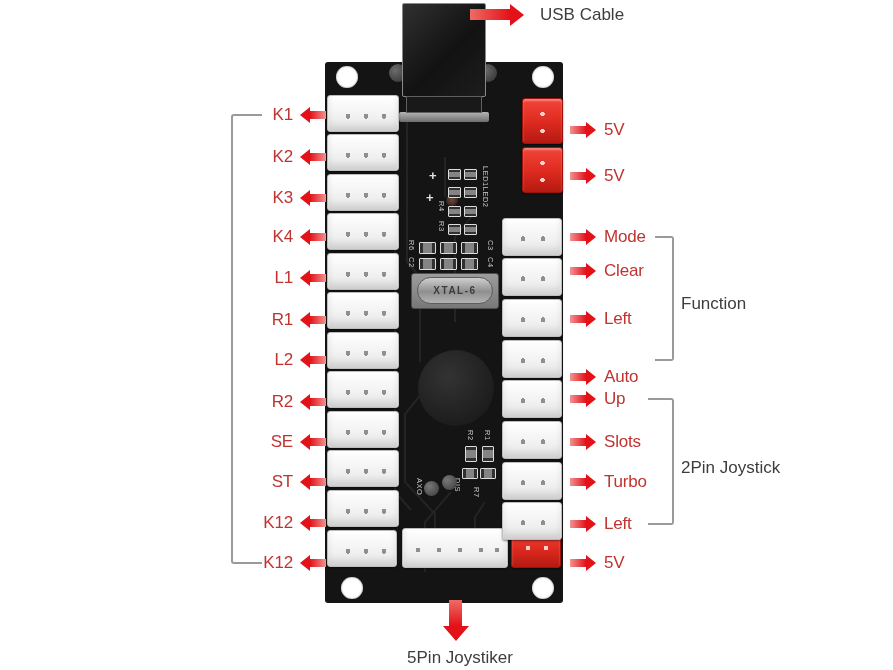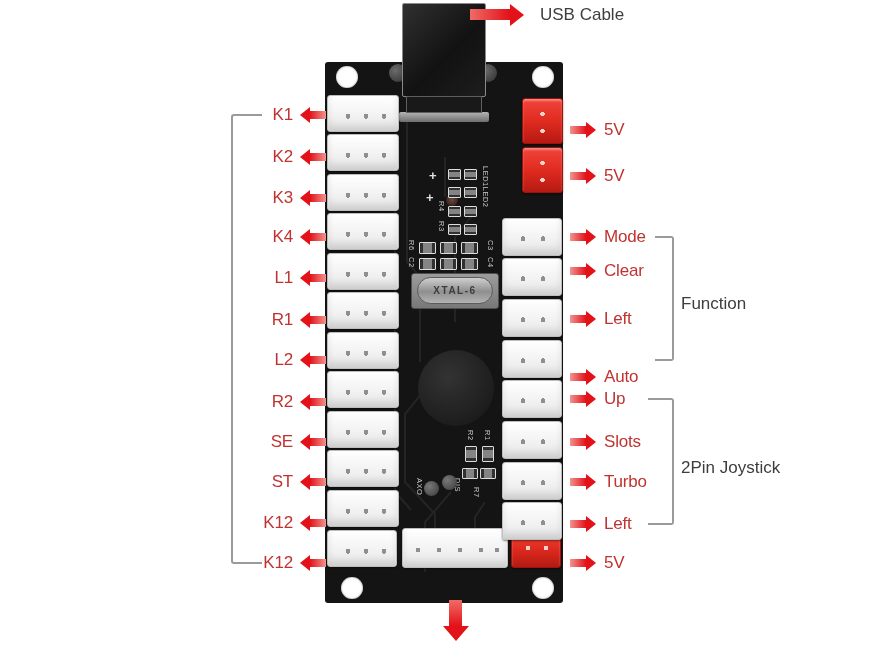--- a/index.html
+++ b/index.html
@@ -315,14 +315,15 @@
 
   <div class="brk brk-left"></div>
 
   <div class="brk brk-right brk-func"></div>
   <div class="anno" style="left:681px; top:294px;">Function</div>
 
   <div class="brk brk-right brk-joy"></div>
   <div class="anno" style="left:681px; top:458px;">2Pin Joystick</div>
 
   <div class="arr-down"></div>
+  <div class="anno" style="left:385px; top:648px; width:150px; text-align:center;">5Pin Joystiker</div>
 
 </div>
 
 </body></html>

